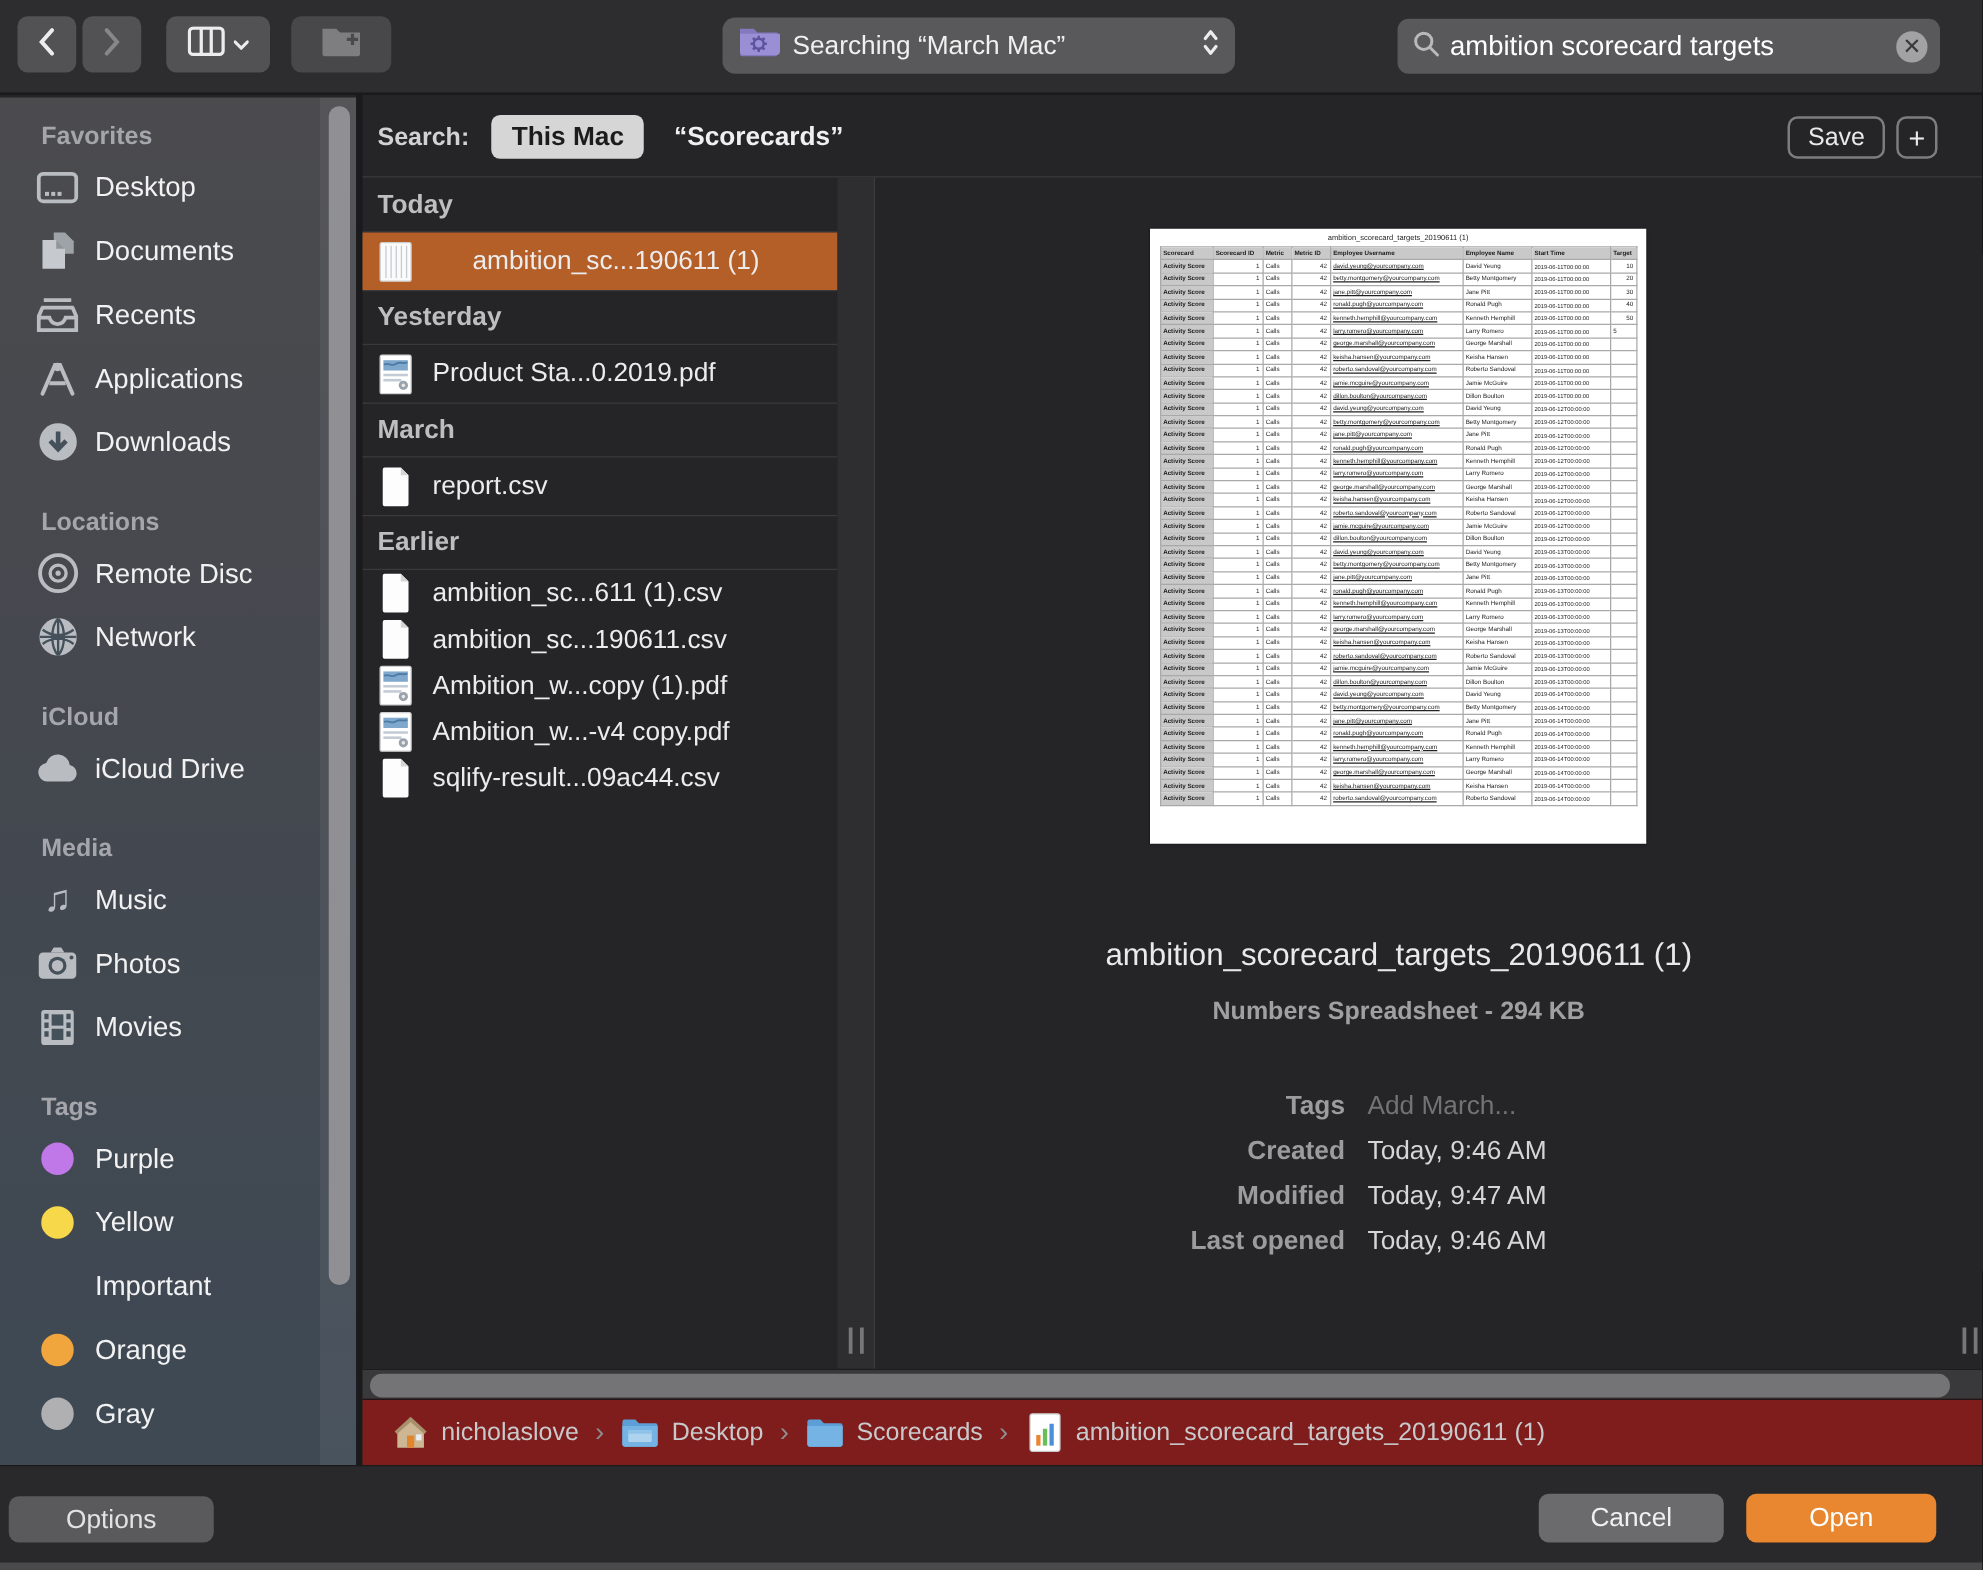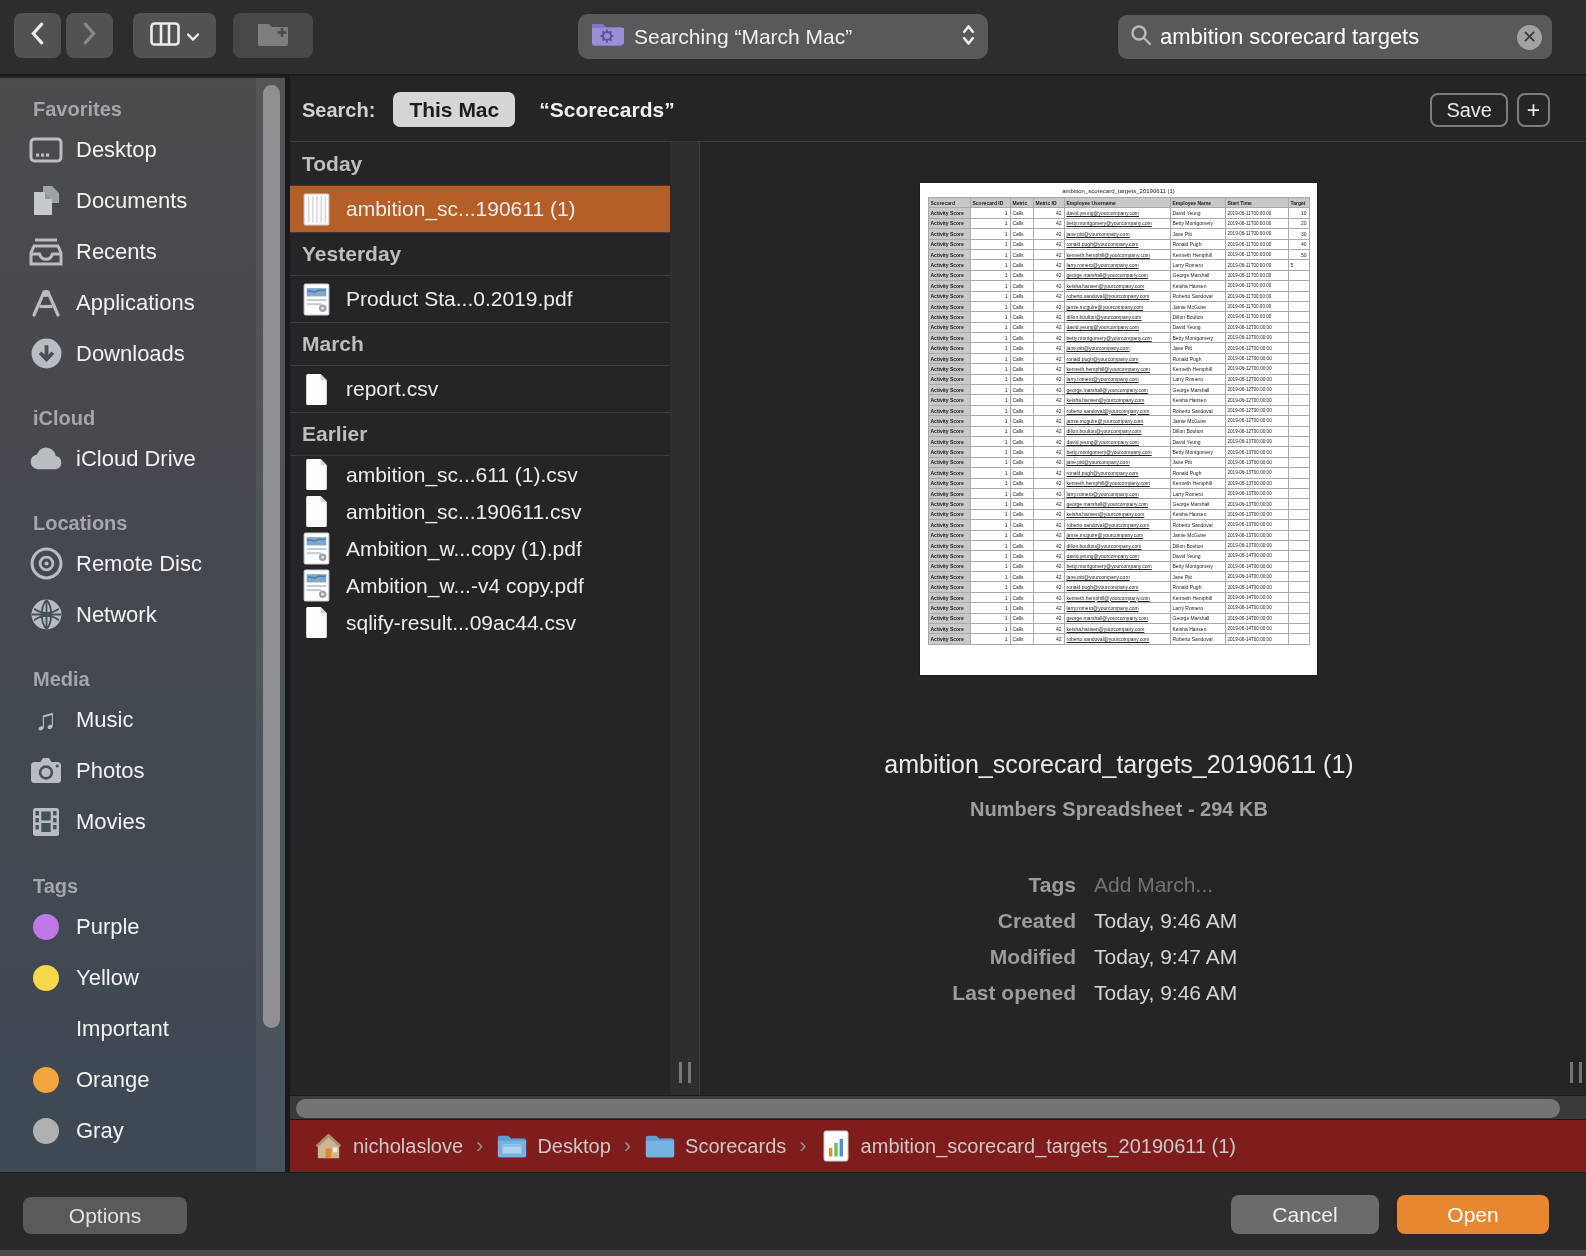--- a/index.html
+++ b/index.html
@@ -42,21 +42,21 @@
   .spacer { flex:1; }
   .outline-btn { border:2px solid #7d7d80; border-radius:8px; color:#e9e9ea; font-size:20px; height:34px; display:flex; align-items:center; justify-content:center; padding:0 14px; }
   .outline-btn.sq { width:33px; padding:0; margin-left:9px; font-size:23px; }
 
   
   .filelist { position:absolute; left:290px; top:142px; width:380px; }
   .fl-header { height:44px; display:flex; align-items:center; padding-left:12px; color:#bebebf; font-size:21px; font-weight:600; border-top:1px solid #3a3a3c; border-bottom:1px solid #3a3a3c; }
   .filelist .group:first-child .fl-header { border-top:none; }
   .fl-row { height:46px; display:flex; align-items:center; padding-left:11px; }
   .group.multi .fl-row { height:37px; }
-  .fl-row.selected { background:var(--sel,#b55f28); }
+  .fl-row.selected { background:var(--sel,#b55f28);gap:32px; }
   .fl-icon { width:30px; height:34px; flex:none; display:flex; align-items:center; justify-content:center; }
   .fl-icon svg { display:block; }
   .fl-name { color:#ececed; font-size:21px; margin-left:15px; white-space:nowrap; }
   .main-divider-top { position:absolute; left:290px; top:141px; width:1296px; height:1px; background:#3a3a3c; }
 
   
   .col-gutter { position:absolute; left:670px; top:142px; width:30px; height:953px; background:#2e2e31; border-right:1px solid #3c3c3f; }
   .grab { position:absolute; width:12px; height:21px; border-left:3px solid #77777a; border-right:3px solid #77777a; }
   .grab.left { left:679px; top:1062px; }
   .grab.right { left:1570px; top:1062px; }
@@ -82,21 +82,21 @@
   
   .hscroll { position:absolute; left:290px; top:1095px; width:1296px; height:24px; background:#39393b; border-top:1px solid #1c1c1c; }
   .hthumb { position:absolute; left:6px; top:3px; width:1264px; height:19px; background:#747477; border-radius:10px; }
   .pathbar { position:absolute; left:290px; top:1119px; width:1456px; height:53px; background:#7f1d1d; border-top:1px solid #191919; display:flex; align-items:center; padding-left:22px; }
   .crumb { display:flex; align-items:center; }
   .crumb-icon { width:32px; height:32px; display:flex; align-items:center; justify-content:center; }
   .crumb-label { color:#c9c9cb; font-size:20px; margin-left:9px; white-space:nowrap; }
   .crumb-sep { color:#8e8e91; font-size:22px; margin:0 13px; }
   .footer { position:absolute; left:0; top:1172px; width:1586px; height:78px; background:#29292b; border-top:1px solid #1b1b1b; }
   .btn { position:absolute; border-radius:8px; display:flex; align-items:center; justify-content:center; font-size:21px; color:#f0f0f1; }
-  .btn.options { left:23px; top:24px; width:164px; height:37px; background:#5a5a5c; color:#e2e2e3; }
+  .btn.options { left:7px; top:24px; width:164px; height:37px; background:#5a5a5c; color:#e2e2e3; }
   .btn.cancel { left:1231px; top:22px; width:148px; height:39px; background:#6b6b6d; }
   .btn.open { left:1397px; top:22px; width:152px; height:39px; background:var(--accent,#e8872f); color:#fff; }
   .bottom-strip { position:absolute; left:0; top:1250px; width:1586px; height:6px; background:#4a4a4d; }
 </style>
 </head>
 <body>
 
 <div class="window">
 
   <div class="toolbar">
@@ -199,31 +199,20 @@
             <span class="sb-icon">
               <svg width="33" height="33" viewBox="0 0 32 32">
                 <circle cx="16" cy="16" r="14.5" fill="#b9bdc2"></circle>
                 <path d="M16 8v13M9.8 15.2l6.2 6.4 6.2-6.4" stroke="#44505a" stroke-width="3.6" fill="none"></path>
               </svg>
             </span>
             <span class="sb-label">Downloads</span>
           </div>
         </div>
         <div class="sb-section">
-          <div class="sb-header">iCloud</div>
-          <div class="sb-item">
-            <span class="sb-icon">
-              <svg width="37" height="25" viewBox="0 0 36 24">
-                <path d="M9.5 22.5a7.3 7.3 0 0 1-.8-14.5A9.4 9.4 0 0 1 27 9.6a6.6 6.6 0 0 1 .4 12.9z" fill="#b9bdc2"></path>
-              </svg>
-            </span>
-            <span class="sb-label">iCloud Drive</span>
-          </div>
-        </div>
-        <div class="sb-section">
           <div class="sb-header">Locations</div>
           <div class="sb-item">
             <span class="sb-icon">
               <svg width="33" height="33" viewBox="0 0 32 32">
                 <circle cx="16" cy="16" r="14" fill="none" stroke="#b9bdc2" stroke-width="3"></circle>
                 <circle cx="16" cy="16" r="6.2" fill="none" stroke="#b9bdc2" stroke-width="2.6"></circle>
                 <circle cx="16" cy="16" r="2" fill="#b9bdc2"></circle>
               </svg>
             </span>
             <span class="sb-label">Remote Disc</span>
@@ -231,20 +220,31 @@
           <div class="sb-item">
             <span class="sb-icon">
               <svg width="33" height="33" viewBox="0 0 32 32">
                 <circle cx="16" cy="16" r="14.5" fill="#b9bdc2"></circle>
                 <g stroke="#44505a" stroke-width="1.8" fill="none">
                   <path d="M4 10.5c7.5 5.5 16.5 5.5 24 0M4 21.5c7.5-5.5 16.5-5.5 24 0M16 1.8v28.4M1.8 16h28.4M16 1.8C10 8 10 24 16 30.2M16 1.8C22 8 22 24 16 30.2"></path>
                 </g>
               </svg>
             </span>
             <span class="sb-label">Network</span>
+          </div>
+        </div>
+        <div class="sb-section">
+          <div class="sb-header">iCloud</div>
+          <div class="sb-item">
+            <span class="sb-icon">
+              <svg width="37" height="25" viewBox="0 0 36 24">
+                <path d="M9.5 22.5a7.3 7.3 0 0 1-.8-14.5A9.4 9.4 0 0 1 27 9.6a6.6 6.6 0 0 1 .4 12.9z" fill="#b9bdc2"></path>
+              </svg>
+            </span>
+            <span class="sb-label">iCloud Drive</span>
           </div>
         </div>
         <div class="sb-section">
           <div class="sb-header">Media</div>
           <div class="sb-item">
             <span class="sb-icon">
               <span class="music-glyph">♫</span>
             </span>
             <span class="sb-label">Music</span>
           </div>

